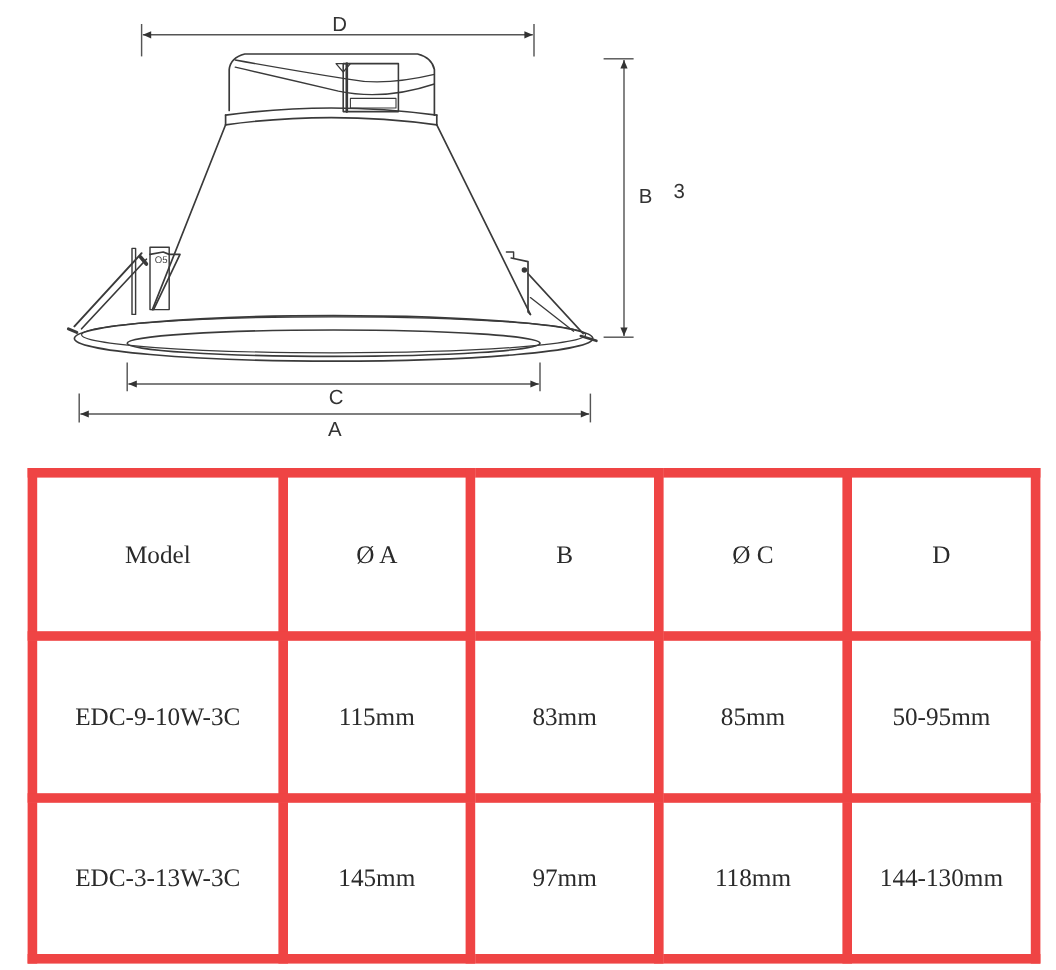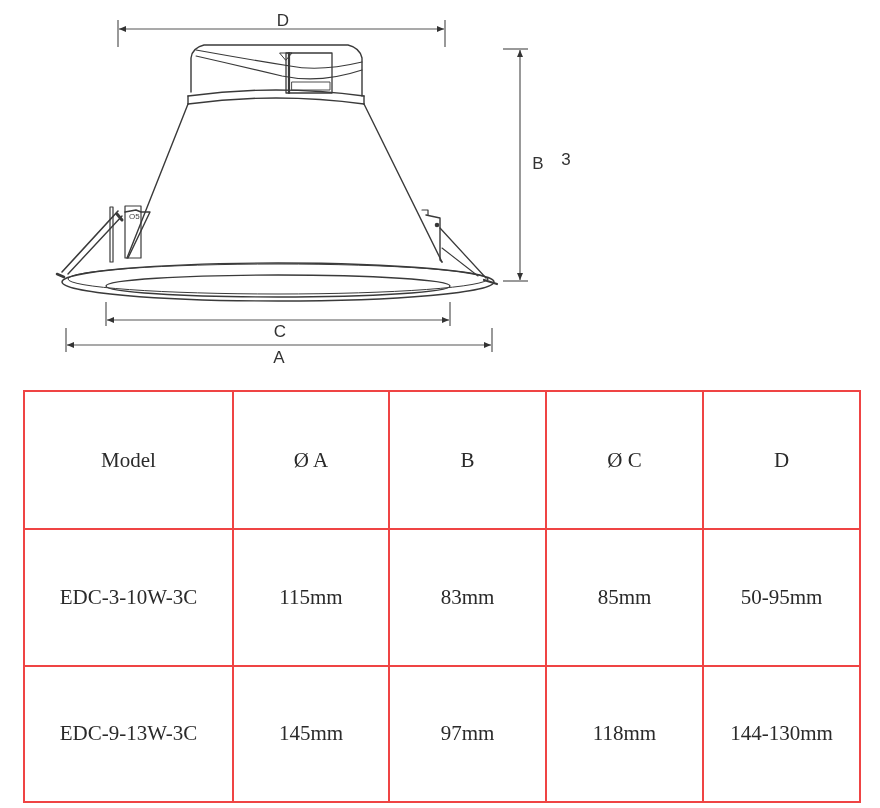--- a/index.html
+++ b/index.html
@@ -5,21 +5,21 @@
   html, body { margin: 0; padding: 0; background: #ffffff; }
   body { width: 880px; height: 808px; position: relative; overflow: hidden; font-family: "Liberation Serif", serif; color: #222; }
   #drawing { position: absolute; left: 0; top: 0; width: 880px; height: 380px; }
   .dim-label { font-family: "Liberation Sans", sans-serif; font-size: 17px; fill: #333; }
   #spec-table {
     position: absolute; left: 23px; top: 390px;
     border-collapse: collapse; table-layout: fixed;
     width: 836px; height: 413px;
   }
   #spec-table td {
-    border: 2px solid #ef4444;
+    border: 8px solid #ef4444;
     text-align: center; vertical-align: middle;
     font-family: "Liberation Serif", serif;
     font-size: 21px; color: #2a2a2a;
     padding: 0;
   }
   #spec-table tr { height: 82px; }
   #spec-table tr.header-row { height: 83px; }
 </style>
 </head>
 <body>
@@ -112,27 +112,27 @@
   </colgroup>
   <tbody>
       <tr class="header-row">
     <td>Model</td>
     <td>Ø A</td>
     <td>B</td>
     <td>Ø C</td>
     <td>D</td>
   </tr>
   <tr>
-    <td>EDC-3-10W-3C</td>
+    <td>EDC-9-10W-3C</td>
     <td>115mm</td>
     <td>83mm</td>
     <td>85mm</td>
     <td>50-95mm</td>
   </tr>
   <tr>
-    <td>EDC-9-13W-3C</td>
+    <td>EDC-3-13W-3C</td>
     <td>145mm</td>
     <td>97mm</td>
     <td>118mm</td>
     <td>144-130mm</td>
   </tr>
 </tbody>
   </table>
 
 </body></html>

